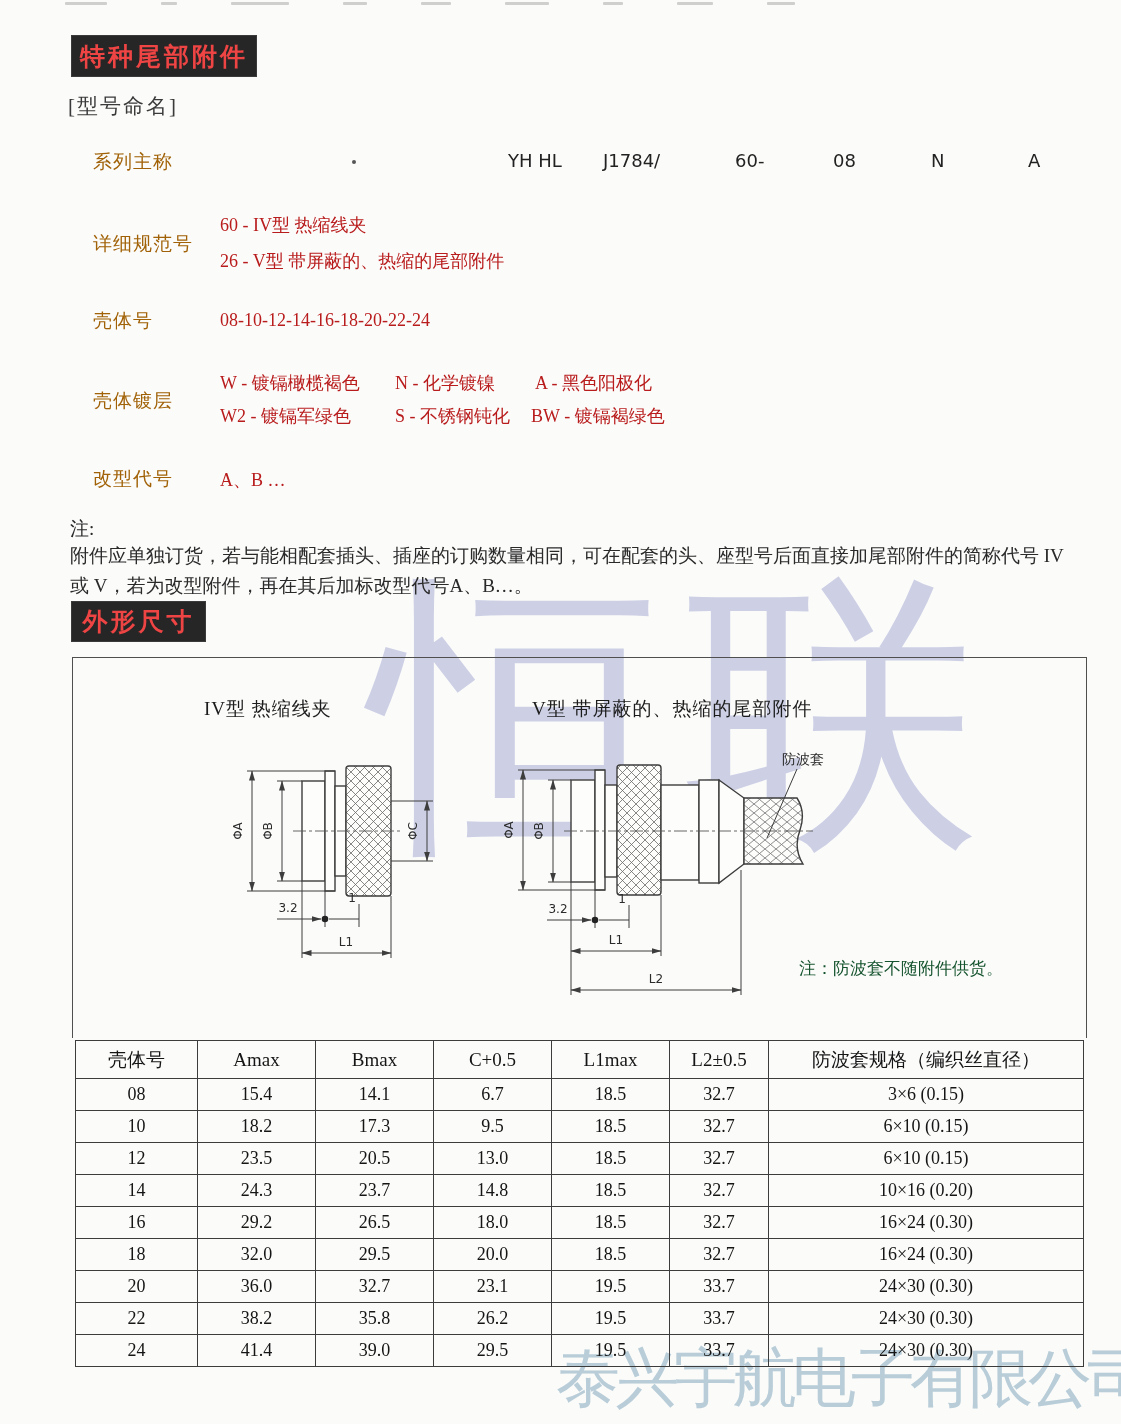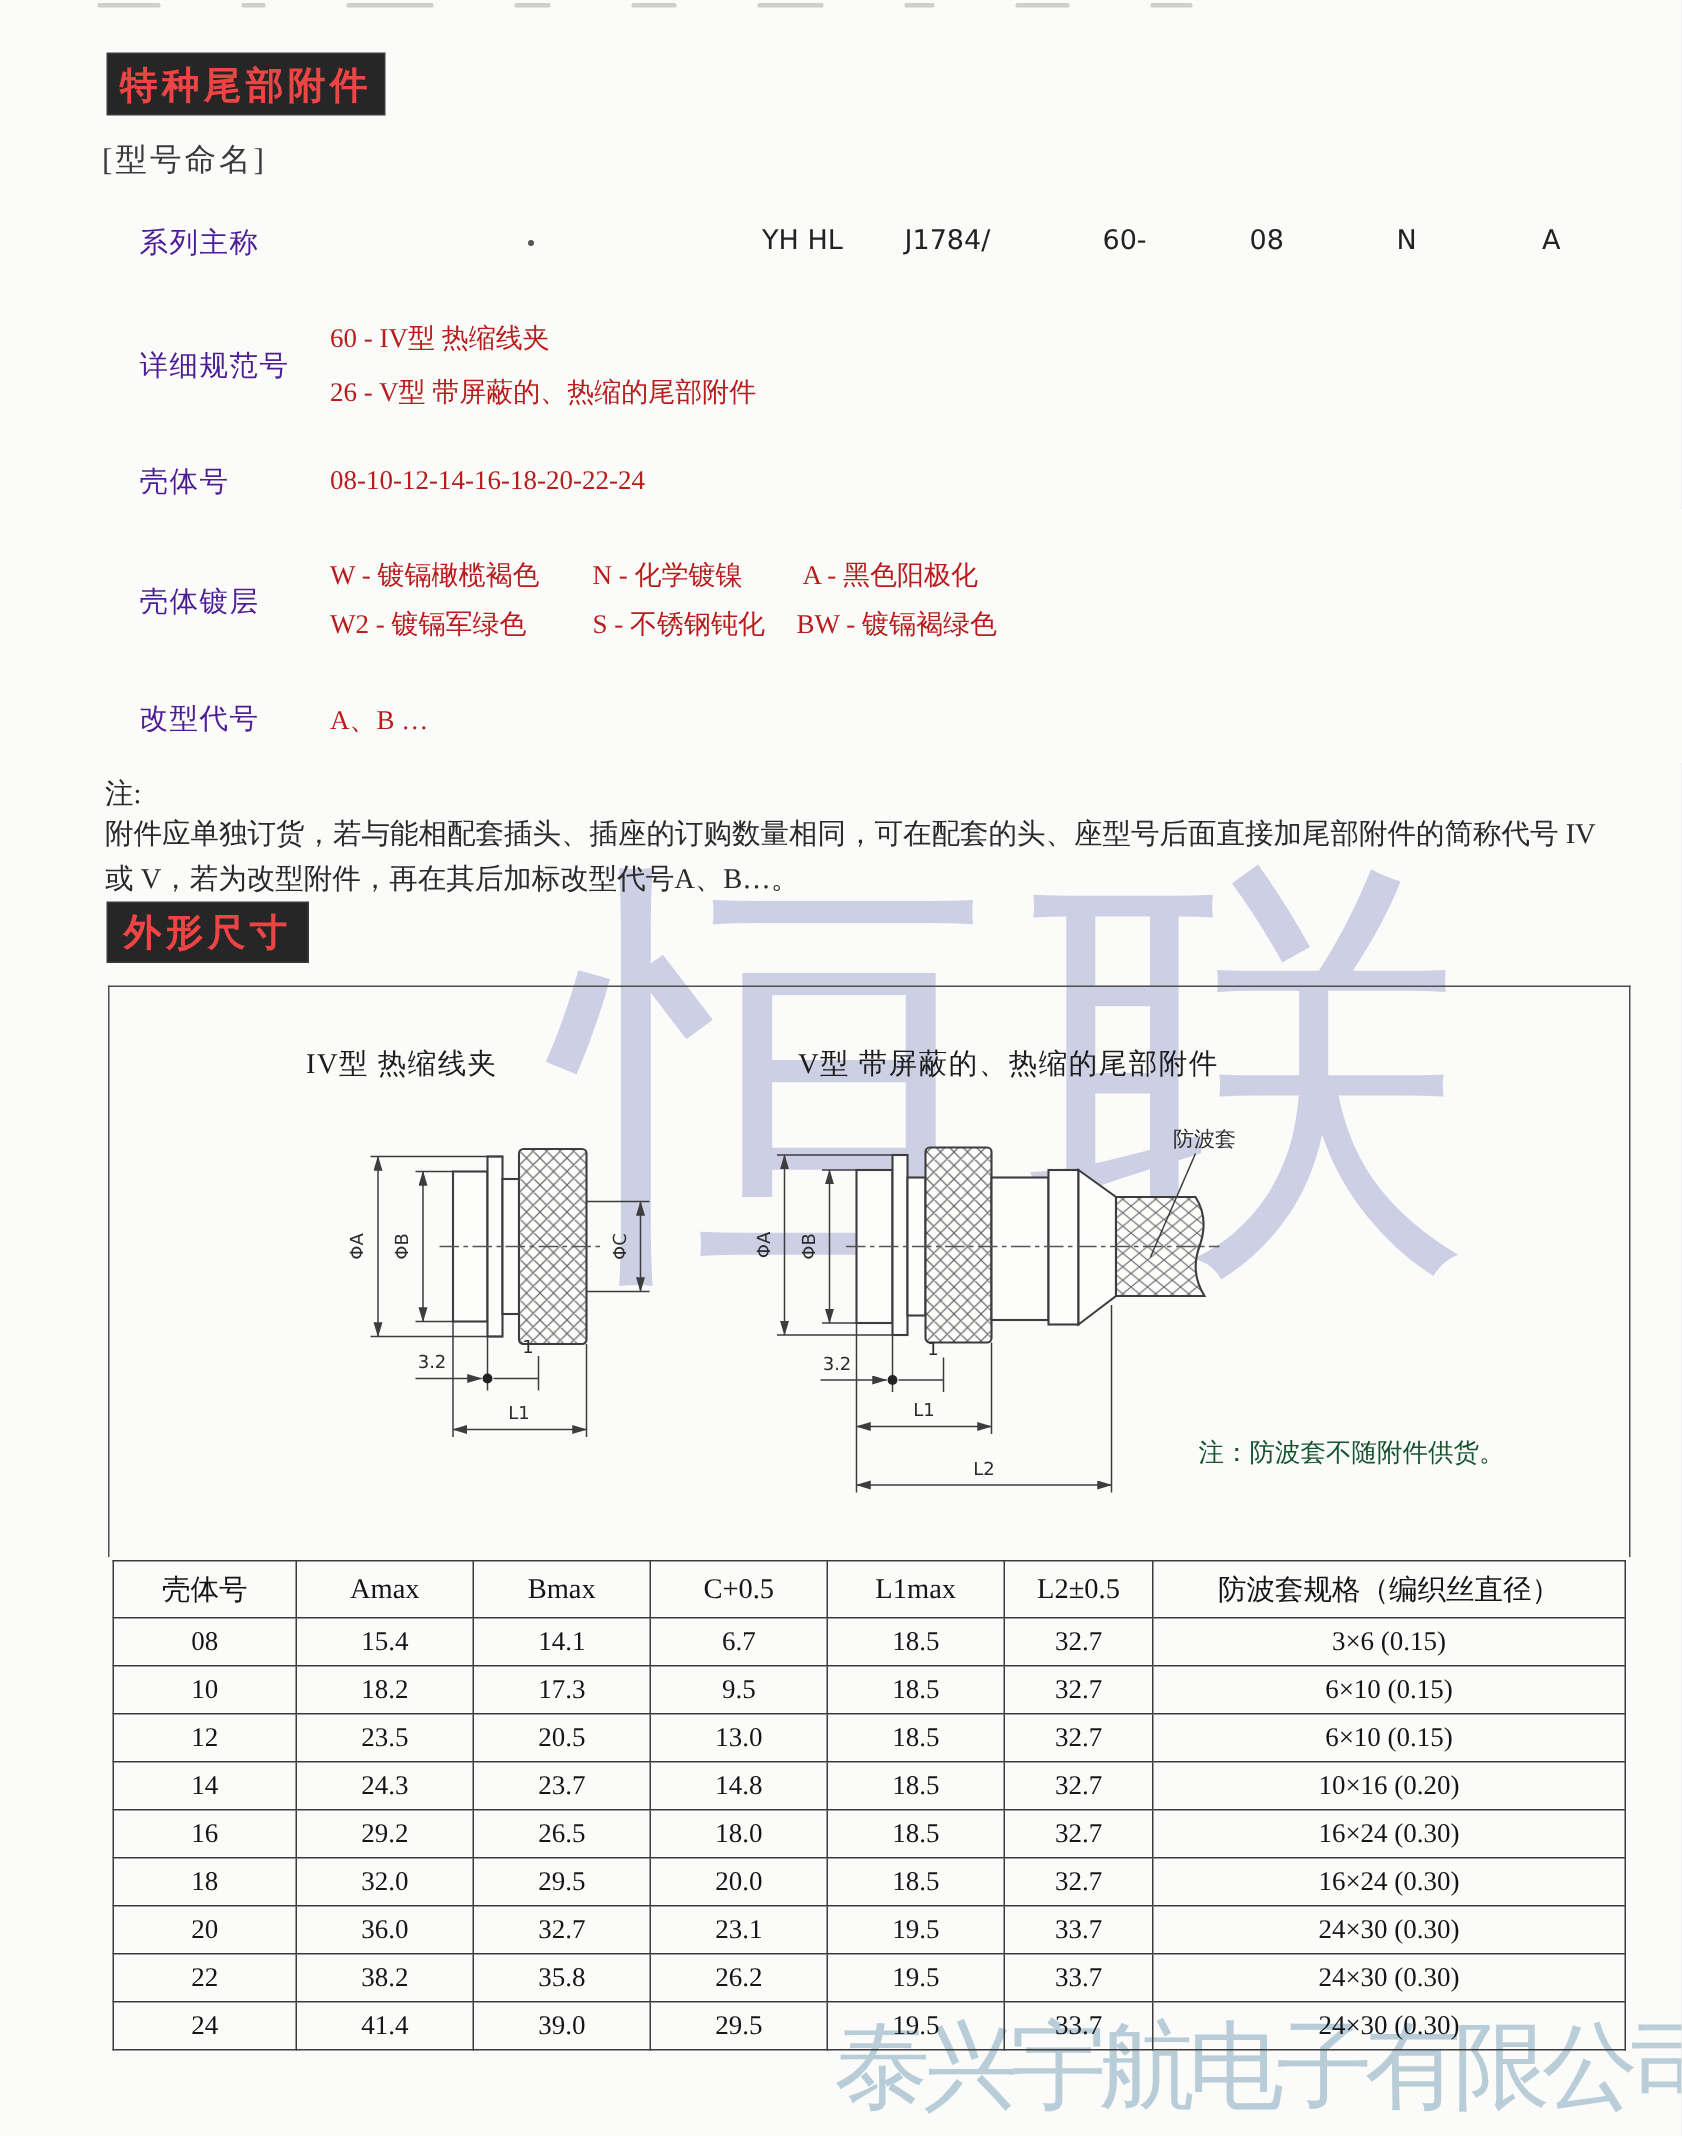--- a/index.html
+++ b/index.html
@@ -21,21 +21,21 @@
     position:absolute; z-index:2; background:#262626; color:#ef4444;
     font-family:"DejaVu Sans","Liberation Sans",sans-serif; font-weight:bold;
     display:flex; align-items:center; justify-content:center;
     letter-spacing:3px; box-shadow:0 0 0 1px #3a3a3a;
   }
   .bb1{left:72px; top:36px; width:184px; height:40px; font-size:25px;}
   .bb2{left:72px; top:602px; width:133px; height:39px; font-size:25px;text-align:center;}
   
   .abs{position:absolute; z-index:2; white-space:nowrap;}
   .subhead{left:68px; top:92px; font-size:21px; color:#3a3a3a; letter-spacing:2px;}
-  .lbl{font-size:19px; color:#4c1d95; letter-spacing:1px;}
+  .lbl{font-size:19px; color:#a16207; letter-spacing:1px;}
   .val{font-size:18px; color:#b91c1c;}
   .code{font-family:"DejaVu Sans","Liberation Sans",sans-serif; font-size:18px; color:#222;}
   .dot-art{left:352px; top:160px; width:4px; height:4px; background:#555; border-radius:50%;}
   .note-line{font-size:19px; color:#2a2a2a;}
   
   .frame{
     position:absolute; z-index:2; left:72px; top:657px; width:1013px; height:380px;
     border:1.5px solid #4f4f4f; border-bottom:none; background:transparent;
   }
   .frame .dtitle{position:absolute; font-size:19px; color:#1c1c1c; letter-spacing:1px; white-space:nowrap;}

